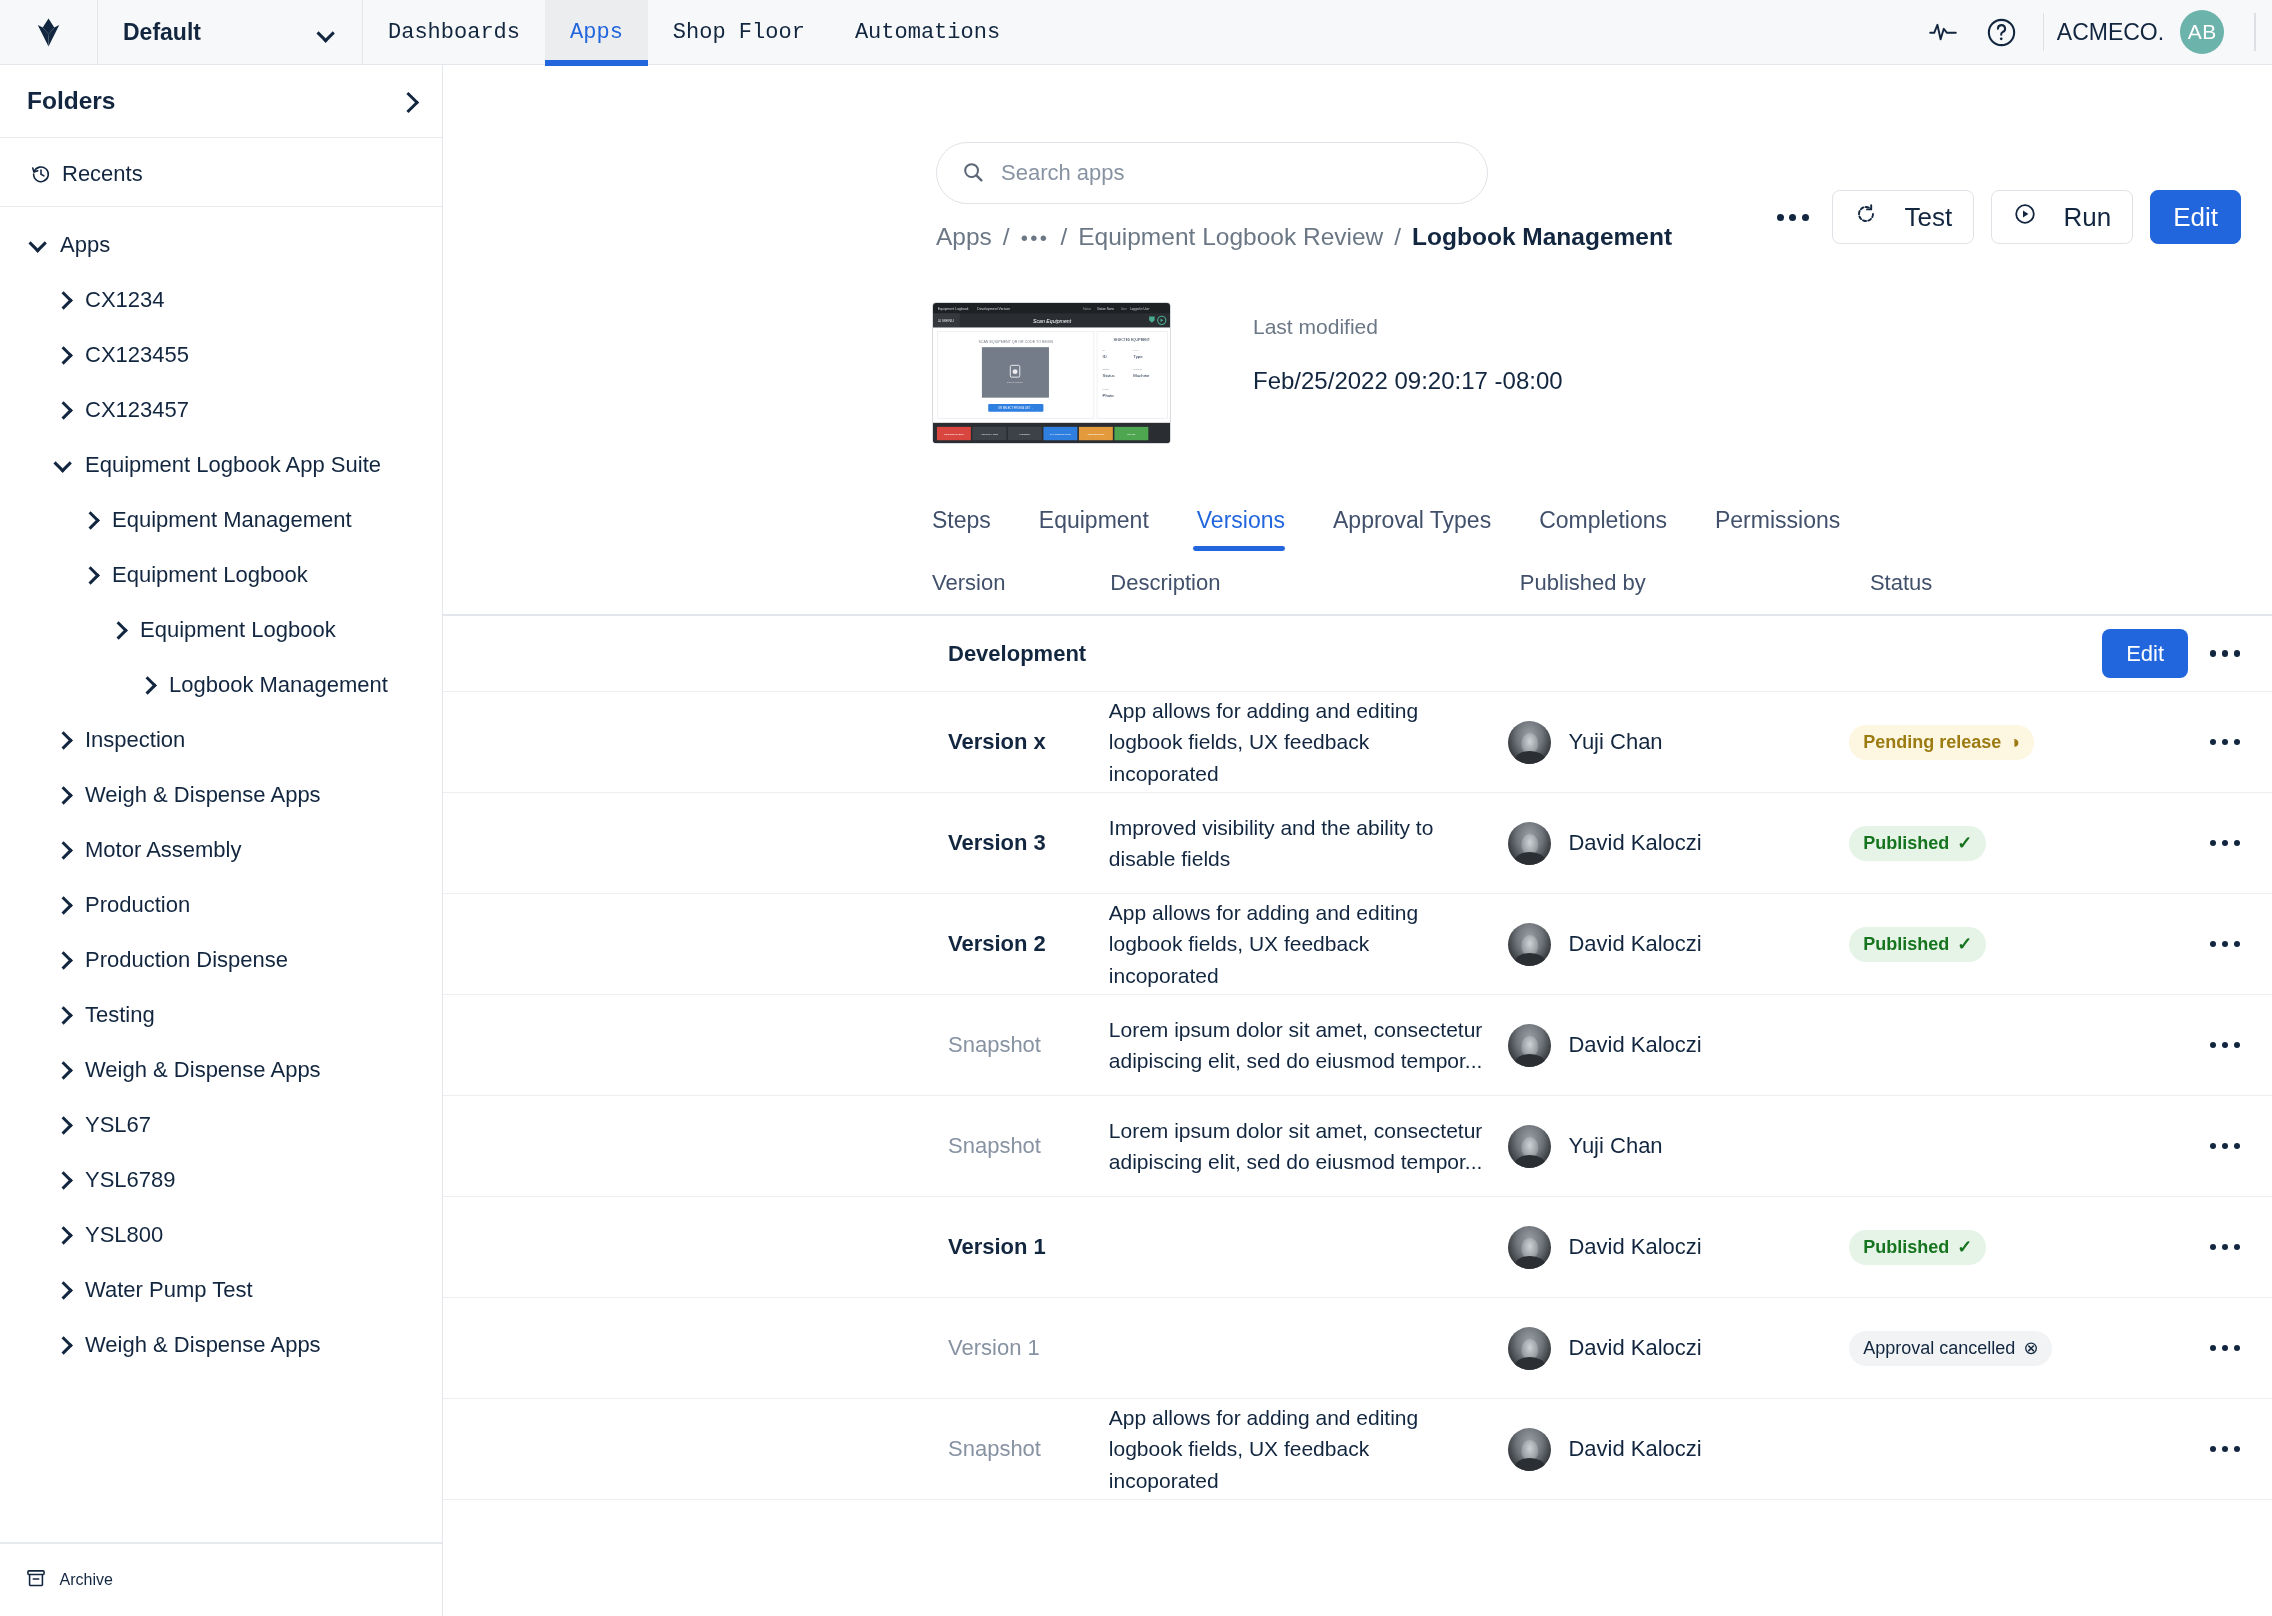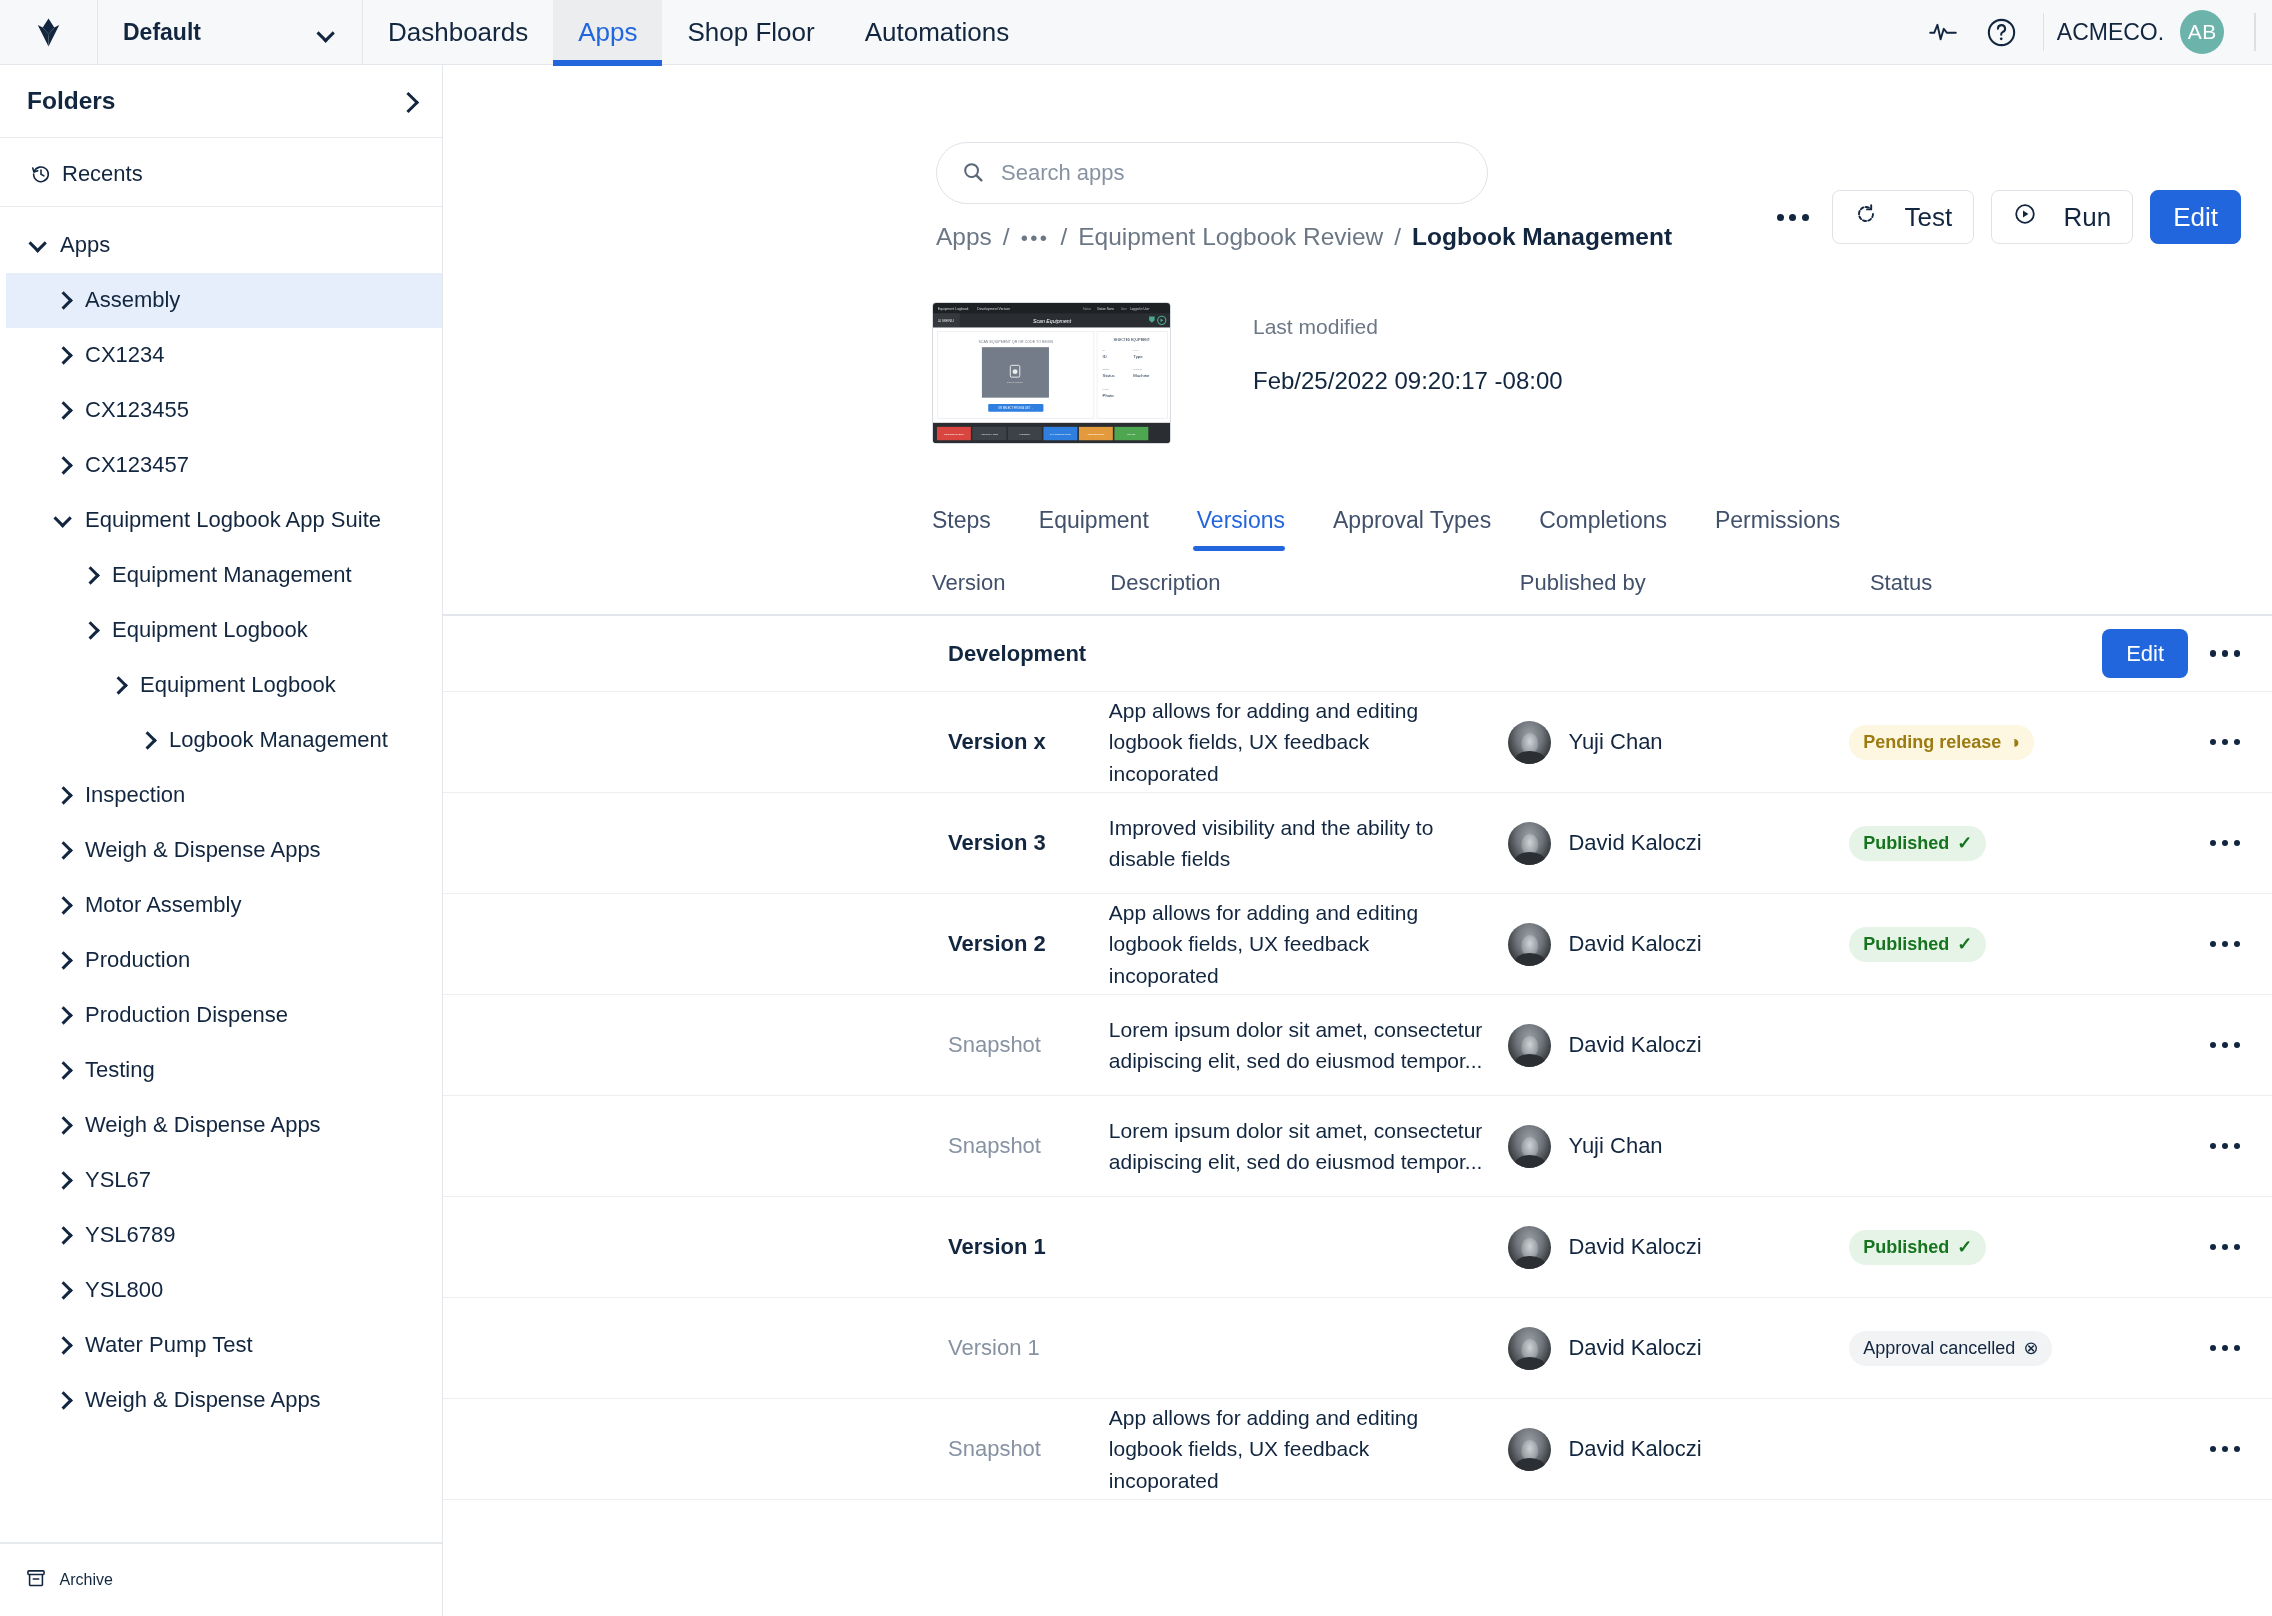--- a/index.html
+++ b/index.html
@@ -36,22 +36,23 @@
   }
   .chev-dn::before {
     content: ""; position: absolute; left: 1.6px; top: 0;
     width: 10.3px; height: 10.3px;
     border-right: 3.2px solid #12263f; border-bottom: 3.2px solid #12263f;
     transform: rotate(45deg);
   }
   .nav-tabs { display: flex; align-items: stretch; }
   .nav-tab {
     display: flex; align-items: center; padding: 0 25px;
-    font-size: 26px; color: #12263f; cursor: pointer;
+    font-size: 22px; color: #12263f; cursor: pointer;
     position: relative;
+    font-family: Liberation Mono, monospace;
   }
   .nav-tab.active {
     color: #2266dd; background: #ebedef;
   }
   .nav-tab.active::after {
     content: ""; position: absolute; left: 0; right: 0; bottom: -1.6px;
     height: 5.5px; background: #2266dd;
   }
   .topbar-spacer { flex: 1; }
   .topbar-right { display: flex; align-items: center; gap: 0; padding-right: 4.7px; }
@@ -312,24 +313,20 @@
             </svg>
           </span>
           <span>Recents</span>
         </div>
       </div>
 
       <div class="sb-scroll sb-group" id="tree-host">
           <div class="sb-row d-l0">
             <span class="sb-caret down"></span>
             <span>Apps</span>
-          </div>
-          <div class="sb-row d-l1 sel">
-            <span class="sb-caret right"></span>
-            <span>Assembly</span>
           </div>
           <div class="sb-row d-l1">
             <span class="sb-caret right"></span>
             <span>CX1234</span>
           </div>
           <div class="sb-row d-l1">
             <span class="sb-caret right"></span>
             <span>CX123455</span>
           </div>
           <div class="sb-row d-l1">

